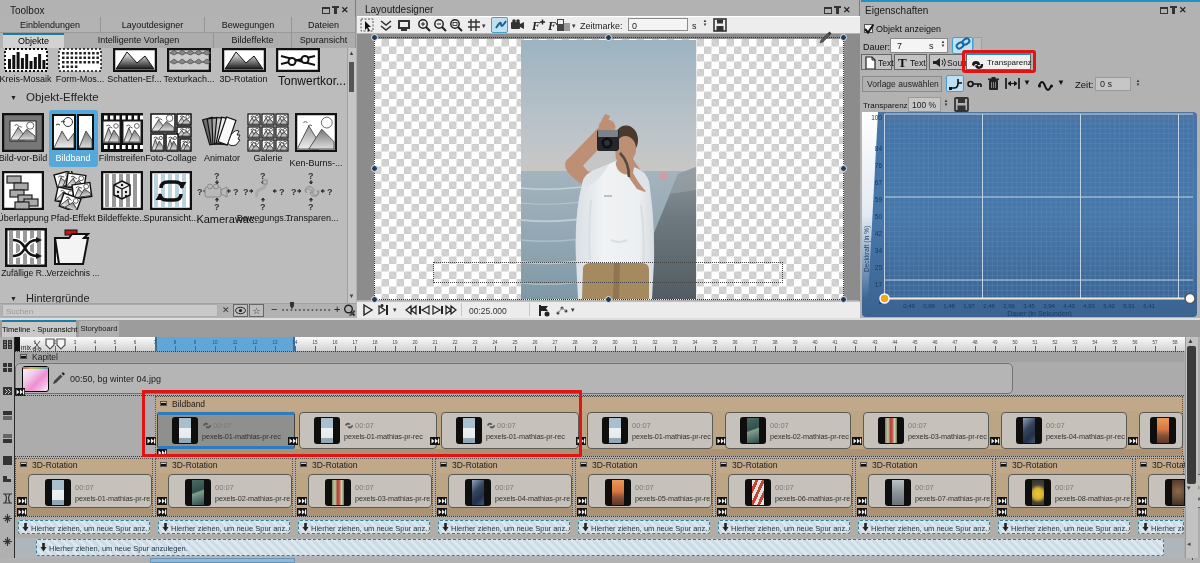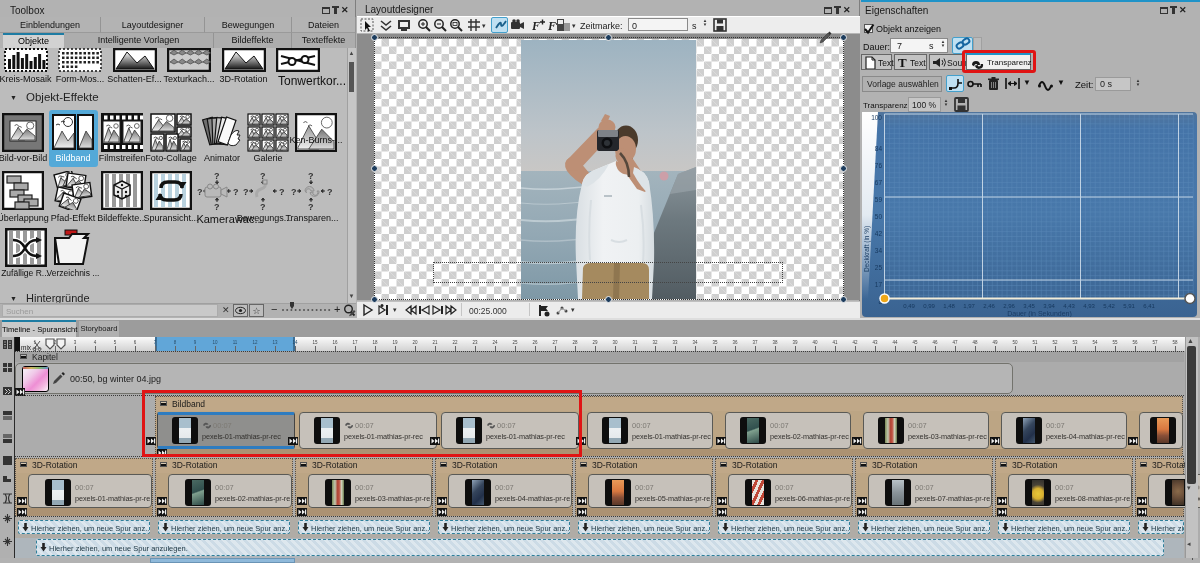--- a/index.html
+++ b/index.html
@@ -30,21 +30,21 @@
     <div class="mx"></div>
     <div class="pin"></div>
     <div class="cls">✕</div>
   </div>
 <div class="a" style="left:0px;top:17px;width:101px;height:16px;background:#b3b3b3;border-right:1px solid #949494;border-bottom:1px solid #9a9a9a;text-align:center;font-size:9px;line-height:16px;color:#141414">Einblendungen</div>
 <div class="a" style="left:101px;top:17px;width:104px;height:16px;background:#b3b3b3;border-right:1px solid #949494;border-bottom:1px solid #9a9a9a;text-align:center;font-size:9px;line-height:16px;color:#141414">Layoutdesigner</div>
 <div class="a" style="left:205px;top:17px;width:87px;height:16px;background:#b3b3b3;border-right:1px solid #949494;border-bottom:1px solid #9a9a9a;text-align:center;font-size:9px;line-height:16px;color:#141414">Bewegungen</div>
 <div class="a" style="left:292px;top:17px;width:64px;height:16px;background:#b3b3b3;border-right:1px solid #949494;border-bottom:1px solid #9a9a9a;text-align:center;font-size:9px;line-height:16px;color:#141414">Dateien</div>
 <div class="a" style="left:64px;top:33px;width:150px;height:15px;background:#adadad;border-right:1px solid #949494;text-align:center;font-size:9px;line-height:15px;color:#141414">Intelligente Vorlagen</div>
 <div class="a" style="left:214px;top:33px;width:78px;height:15px;background:#adadad;border-right:1px solid #949494;text-align:center;font-size:9px;line-height:15px;color:#141414">Bildeffekte</div>
-<div class="a" style="left:292px;top:33px;width:64px;height:15px;background:#adadad;border-right:1px solid #949494;text-align:center;font-size:9px;line-height:15px;color:#141414">Texteffekte</div>
+<div class="a" style="left:292px;top:33px;width:64px;height:15px;background:#adadad;border-right:1px solid #949494;text-align:center;font-size:9px;line-height:15px;color:#141414">Spuransicht</div>
 <div class="a" style="left:3px;top:33px;width:61px;height:15px;background:#d2d2d2;border-top:2px solid #1e7ca3;text-align:center;font-size:9px;line-height:13px;color:#000">Objekte</div>
 <div class="a" style="left:0px;top:48px;width:356px;height:255px;background:#bcbcbc"></div>
 <div class="a" style="left:3.5px;top:48px;width:44px;height:24px;">
     <svg width="44" height="24" viewBox="0 0 44 24" style="position:absolute;left:0;top:0;">
       <rect x="1" y="1" width="42" height="22" fill="#fff" stroke="#111" stroke-width="2" stroke-dasharray="2 2"></rect>
       <rect x="4" y="11" width="3" height="10" fill="#111"></rect>
       <rect x="8.3" y="7" width="3" height="14" fill="#111"></rect>
       <rect x="12.6" y="4" width="3" height="17" fill="#111"></rect>
       <rect x="16.9" y="10" width="3" height="11" fill="#111"></rect>
       <rect x="21.2" y="6" width="3" height="15" fill="#111"></rect>
@@ -450,21 +450,21 @@
       </defs>
       <rect x="1" y="1" width="40" height="37" fill="#fff" stroke="#111" stroke-width="2.5"></rect>
       <g transform="translate(3,3)">
         <circle cx="28.8" cy="6.6" r="5.4" fill="#fff" stroke="#444" stroke-width="0.8"></circle>
         <path d="M0 31.35 L10.8 9.9 L20.88 26.4 L20.88 33 L0 33 Z" fill="url(#gmt)" stroke="#333" stroke-width="0.8"></path>
         <path d="M10.8 33 L23.76 13.2 L36 25.74 L36 33 Z" fill="url(#gmt2)" stroke="#333" stroke-width="0.8"></path>
         <path d="M5.4 6.6 q2 -2 4 0 M10.08 9.9 q2 -2 4 0" stroke="#333" fill="none" stroke-width="0.8"></path>
       </g>
     </svg>
   </div>
-<div class="a" style="left:316px;top:135px;font-size:9px;color:#111;white-space:nowrap;transform:translateX(-50%)">Ken-Burns-...</div>
+<div class="a" style="left:316px;top:158px;font-size:9px;color:#111;white-space:nowrap;transform:translateX(-50%)">Ken-Burns-...</div>
 <div class="a" style="left:2px;top:171px;width:42px;height:39px;">
     <svg width="42" height="39" viewBox="0 0 42 39" style="position:absolute;left:0;top:0;">
       <rect x="1" y="1" width="40" height="37" fill="#fff" stroke="#111" stroke-width="2.5"></rect>
       <rect x="5" y="5" width="14" height="7" fill="#aaa" stroke="#222" stroke-width="1.2"></rect>
       <rect x="12" y="12" width="14" height="7" fill="#aaa" stroke="#222" stroke-width="1.2"></rect>
       <rect x="8" y="19" width="14" height="7" fill="#aaa" stroke="#222" stroke-width="1.2"></rect>
       <rect x="16" y="24" width="14" height="7" fill="#aaa" stroke="#222" stroke-width="1.2"></rect>
       <rect x="22" y="28" width="14" height="7" fill="#aaa" stroke="#222" stroke-width="1.2"></rect>
       <rect x="13" y="31" width="14" height="7" fill="#aaa" stroke="#222" stroke-width="1.2"></rect>
     </svg>

